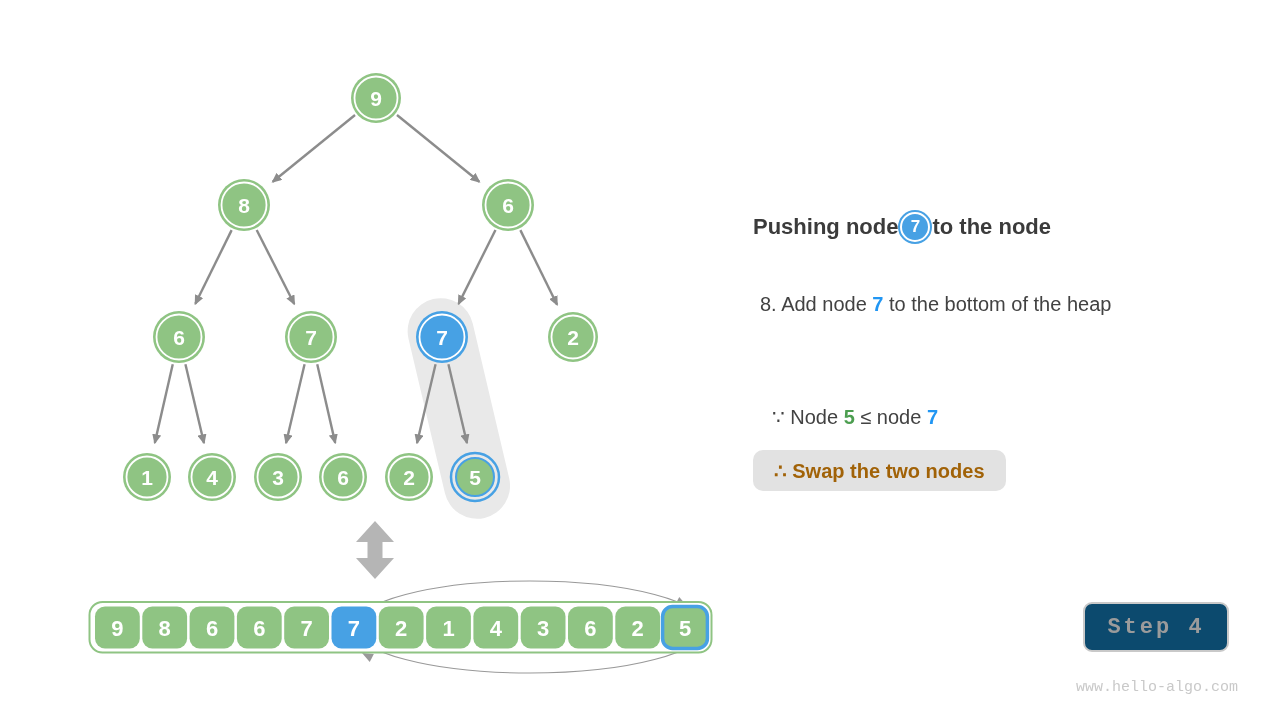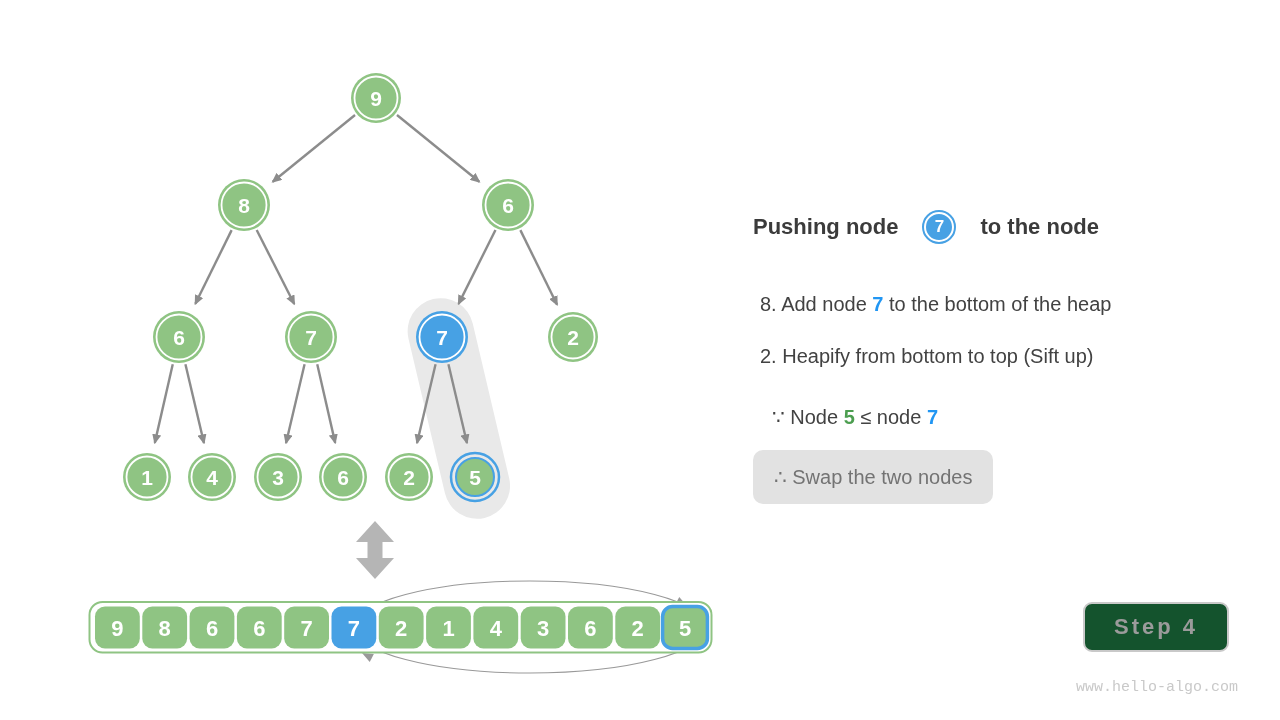--- a/index.html
+++ b/index.html
@@ -5,21 +5,21 @@
   * { margin: 0; padding: 0; box-sizing: border-box; }
   html, body { width: 1280px; height: 720px; background: #ffffff; overflow: hidden; }
   body { font-family: "Liberation Sans", sans-serif; position: relative; }
 
   .stage { position: absolute; inset: 0; width: 1280px; height: 720px; }
 
   #diagram-svg { position: absolute; left: 0; top: 0; }
 
   .panel-title {
     position: absolute; left: 753px; top: 212px;
-    display: flex; align-items: center; gap: 26px;
+    display: flex; align-items: center; gap: 2px;
     font-size: 22px; font-weight: bold; color: #3b3b3b; white-space: nowrap;
   }
   .title-node-circle {
     display: inline-flex; align-items: center; justify-content: center;
     width: 30px; height: 30px; border-radius: 50%;
     background: #47A1E4; border: 2px solid #ffffff;
     outline: 2px solid #47A1E4;
     color: #ffffff; font-size: 17px; font-weight: bold;
   }
   .instruction {
@@ -27,29 +27,29 @@
     font-size: 20px; color: #424242; white-space: nowrap;
   }
   .inline-blue { color: #2196F3; font-weight: bold; }
   .inline-green { color: #4C9E50; font-weight: bold; }
   .because-line {
     position: absolute; left: 772px; top: 405px;
     font-size: 20px; color: #424242; white-space: nowrap;
   }
   .swap-box {
     position: absolute; left: 753px; top: 450px;
-    height: 54px; padding: 0 21px; border-radius: 10px;
+    height: 41px; padding: 0 21px; border-radius: 10px;
     background: #E2E2E2; display: flex; align-items: center;
-    font-size: 20px; color: #737373; white-space: nowrap;
+    font-size: 20px; color: #a16207; white-space: nowrap; font-weight: bold;
   }
   .step-button {
     position: absolute; left: 1083px; top: 602px; width: 146px; height: 50px;
-    border: 2px solid #C9C9C9; border-radius: 9px; background: #14532d;
+    border: 2px solid #C9C9C9; border-radius: 9px; background: #0c4a6e;
     display: flex; align-items: center; justify-content: center;
-    font-family: Liberation Sans, sans-serif;
+    font-family: Liberation Mono, monospace;
     font-size: 22px; font-weight: bold; color: #9B9B9B; letter-spacing: 3px;
     cursor: pointer;
   }
   .watermark {
     position: absolute; right: 42px; top: 679px;
     font-family: Liberation Mono, monospace;
     font-size: 15px; color: #C9C9C9; white-space: nowrap;
   }
 </style>
 </head>
@@ -205,23 +205,20 @@
     <span class="title-node-circle">
       <span>7</span>
     </span>
     <span>to the node</span>
   </div>
 
   <div class="instruction" style="top: 293px;">
     <span>8. Add node </span><span class="inline-blue">7</span><span> to the bottom of the heap</span>
   </div>
 
-  <div class="instruction" style="top: 345px;">
-    <span>2. Heapify from bottom to top (Sift up)</span><span class="inline-blue"></span><span></span>
-  </div>
 
   <div class="because-line">
     <span>∵ Node </span><span class="inline-green">5</span><span> ≤ node </span><span class="inline-blue">7</span>
   </div>
 
   <div class="swap-box">
     <span>∴ Swap the two nodes</span>
   </div>
 
   <div class="step-button">

